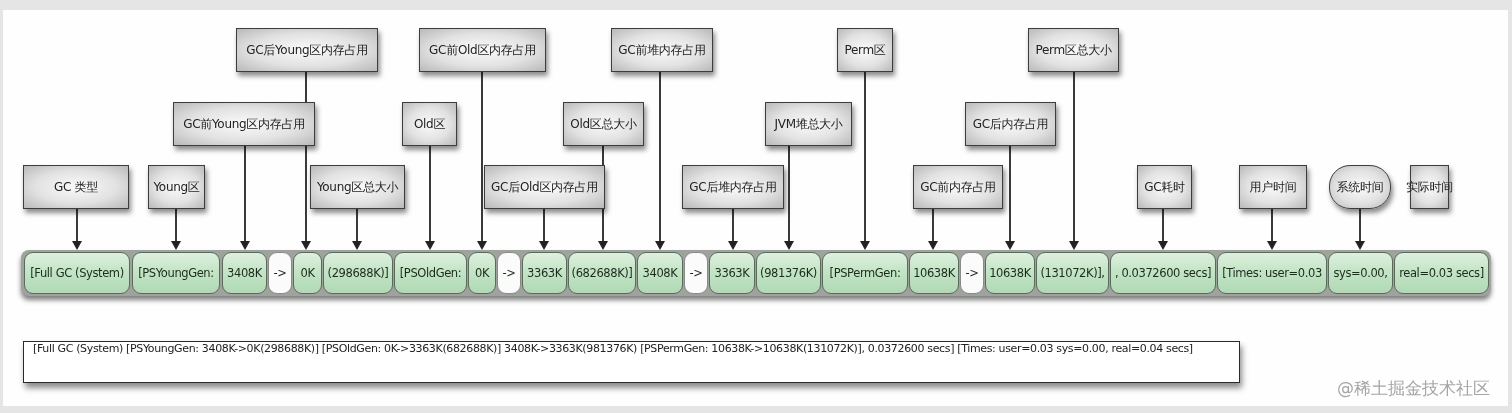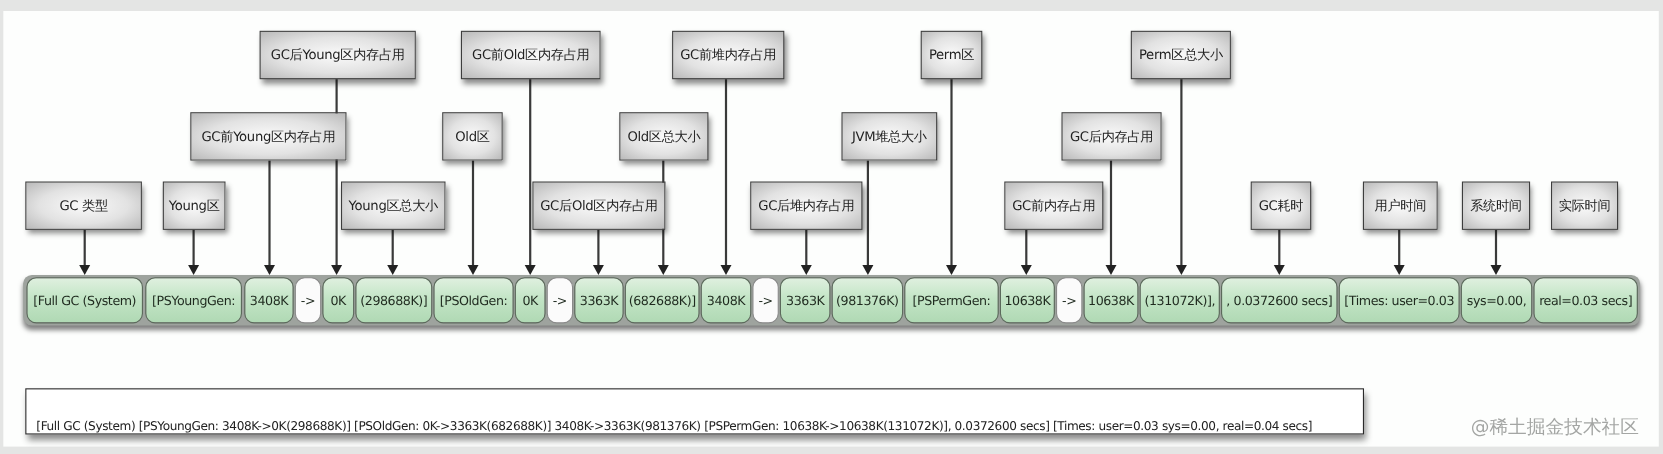--- a/index.html
+++ b/index.html
@@ -41,22 +41,22 @@
     background:linear-gradient(#dff0df 0%, #c3e5c6 45%, #b0d9b4 100%);
     display:flex; align-items:center; justify-content:center;
     font-size:11.5px; color:#1f2a1f; letter-spacing:-0.4px; white-space:nowrap;
     z-index:3;
   }
   .seg.arrow { background:#fbfbfb; border-color:#8a8a8a; }
   .logbox {
     position:absolute; left:23px; top:341px; width:1217px; height:42px; box-sizing:border-box;
     border:1.5px solid #2a2a2a; background:#fff;
     box-shadow:2px 5px 6px rgba(0,0,0,0.45);
-    display:flex; align-items:flex-end; padding-left:9px;
-    font-size:11px; color:#222; letter-spacing:-0.35px; white-space:nowrap;margin-top:12px;
+    display:flex; align-items:flex-start; padding-left:9px;
+    font-size:11px; color:#222; letter-spacing:-0.35px; white-space:nowrap;
   }
   .watermark {
     position:absolute; left:1337px; top:377px;
     font-size:17px; color:#a4a6a4; white-space:nowrap;
   }
 </style>
 </head>
 <body>
 
 <div class="panel"></div>
@@ -145,26 +145,26 @@
     <div class="label" style="left: 1137px; top: 165px; width: 55px; height: 44px;">
       <span>GC耗时</span>
     </div>
     <div class="line" style="left: 1162.4px; top: 209px; height: 32px;"></div>
     <div class="arrowhead" style="left: 1158px; top: 241px;"></div>
     <div class="label" style="left: 1239px; top: 165px; width: 68px; height: 44px;">
       <span>用户时间</span>
     </div>
     <div class="line" style="left: 1271.4px; top: 209px; height: 32px;"></div>
     <div class="arrowhead" style="left: 1267px; top: 241px;"></div>
-    <div class="label" style="left: 1329px; top: 165px; width: 62px; height: 44px;">
+    <div class="label" style="left: 1329px; top: 165px; width: 62px; height: 44px; border-radius: 21px;">
       <span>系统时间</span>
     </div>
     <div class="line" style="left: 1359.4px; top: 209px; height: 32px;"></div>
     <div class="arrowhead" style="left: 1355px; top: 241px;"></div>
-    <div class="label" style="left: 1410px; top: 165px; width: 61px; height: 44px;">
+    <div class="label" style="left: 1410px; top: 165px; width: 39px; height: 44px;">
       <span>实际时间</span>
     </div>
   </div>
 
 <div class="bar"></div>
 <div id="segments-layer">
     <div class="seg" style="left: 24px; width: 106px;">
       <span>[Full GC (System)</span>
     </div>
     <div class="seg" style="left: 132px; width: 88px;">

